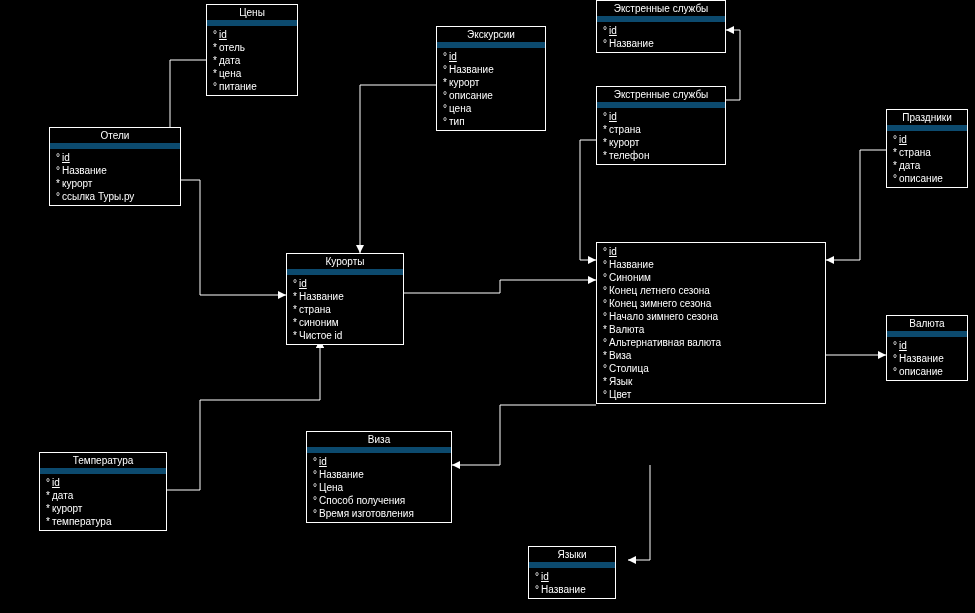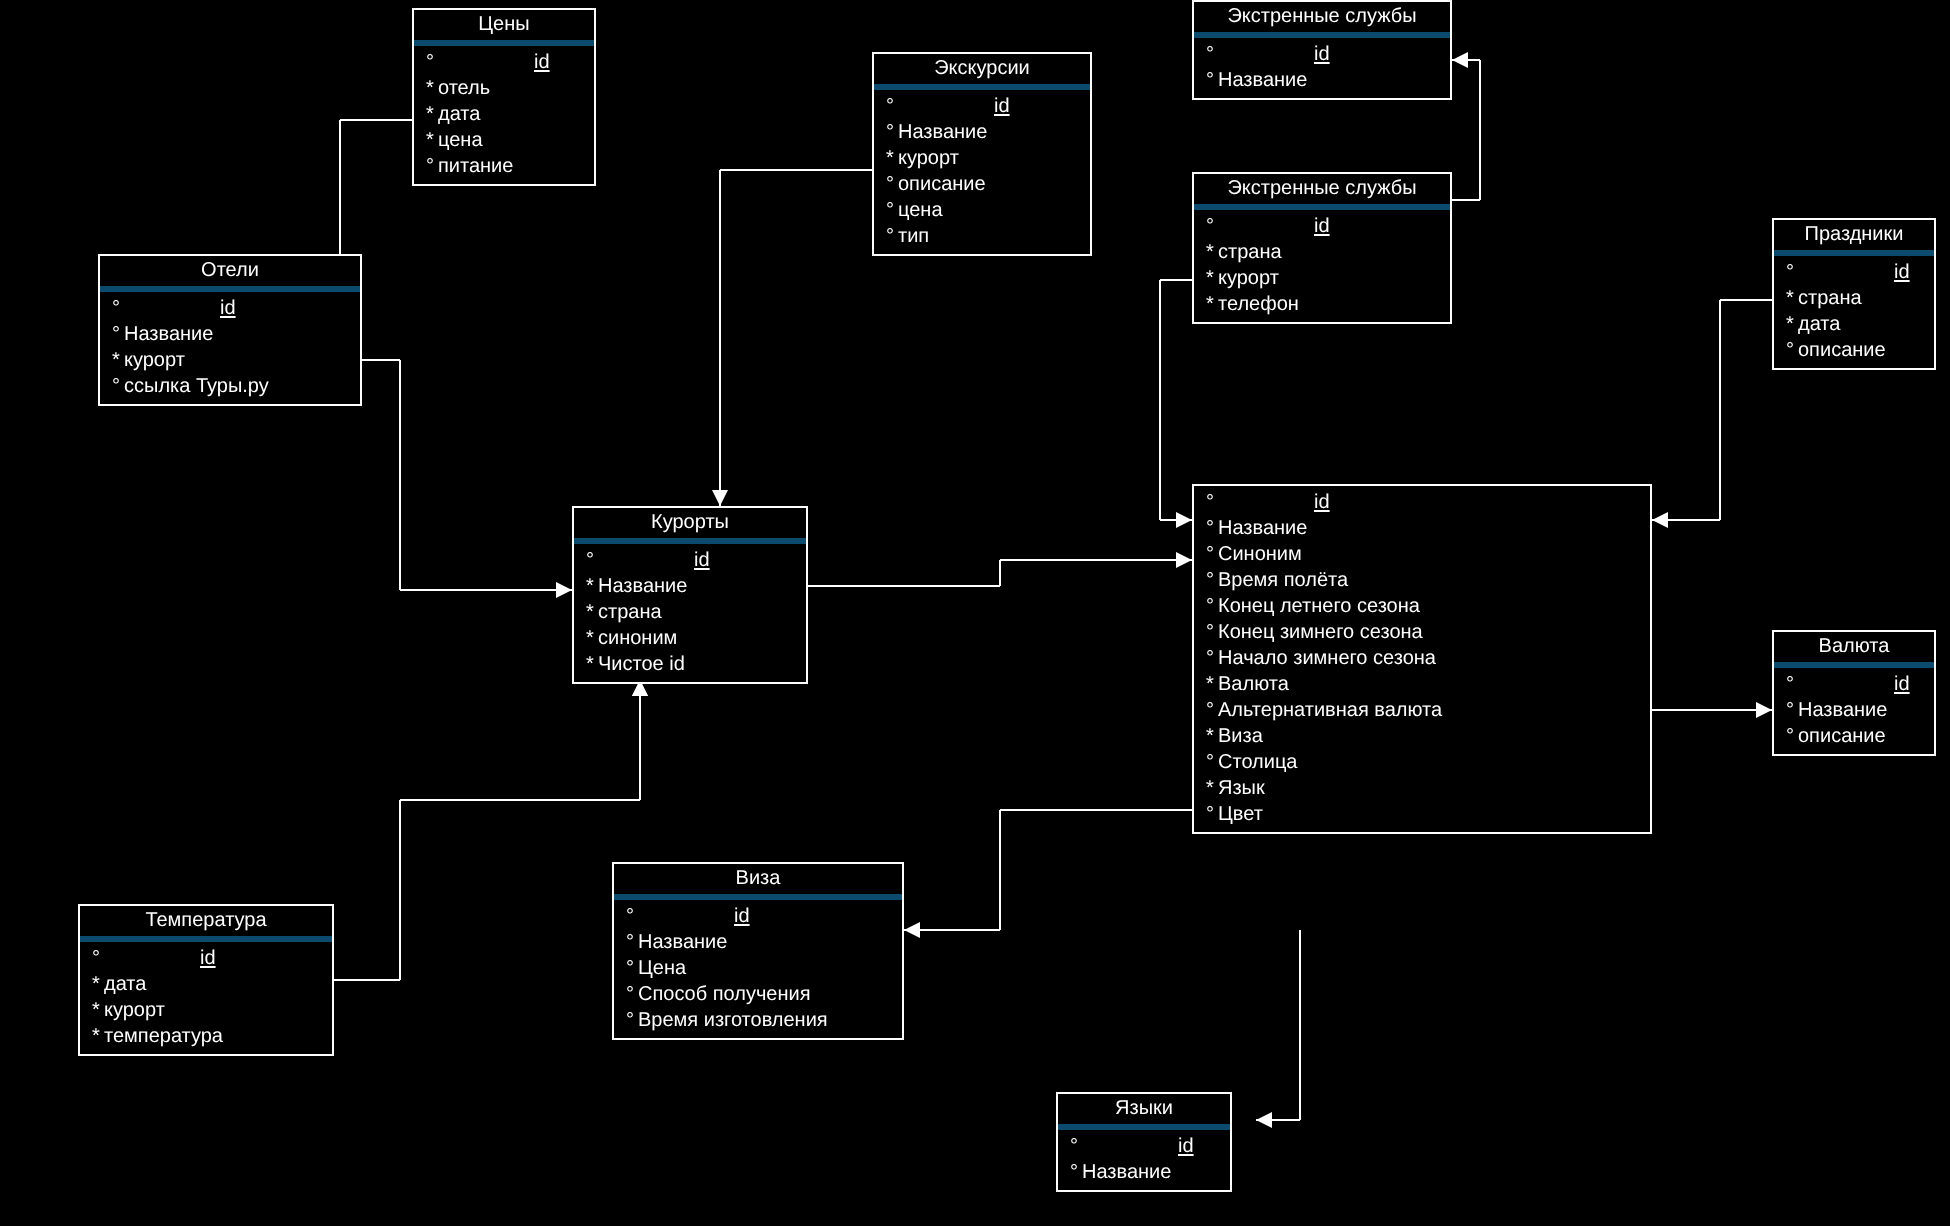--- a/index.html
+++ b/index.html
@@ -14,39 +14,38 @@
     overflow: hidden;
   }
   .entity {
     position: absolute;
     border: 1px solid #fff;
     background: #000;
     box-sizing: border-box;
   }
   .entity .title {
     text-align: center;
-    border-bottom: 3px solid #0c4a6e;
+    border-bottom: 6px solid #0c4a6e;
     padding: 2px 4px;
     white-space: nowrap;
   }
   .entity .attrs {
     padding: 2px 4px;
   }
   .attr {
     white-space: nowrap;
     line-height: 13px;
   }
   .attr .bullet {
     display: inline-block;
     width: 8px;
     text-align: center;
   }
   .pk {
     text-decoration: underline;
-    margin-left: 48px;
   }
   svg.connectors {
     position: absolute;
     left: 0;
     top: 0;
     width: 975px;
     height: 613px;
     pointer-events: none;
   }
   svg.connectors line {
@@ -187,21 +186,20 @@
       <div class="attr"><span class="bullet">*</span><span>синоним</span></div>
       <div class="attr"><span class="bullet">*</span><span>Чистое id</span></div>
     </div>
 </div>
 
 <div class="entity" style="left:596px;top:242px;width:230px">
   <div class="attrs">
       <div class="attr"><span class="bullet">°</span><span class="pk">id</span></div>
       <div class="attr"><span class="bullet">°</span><span>Название</span></div>
       <div class="attr"><span class="bullet">°</span><span>Синоним</span></div>
-      <div class="attr"><span class="bullet">°</span><span>Время полёта</span></div>
       <div class="attr"><span class="bullet">°</span><span>Конец летнего сезона</span></div>
       <div class="attr"><span class="bullet">°</span><span>Конец зимнего сезона</span></div>
       <div class="attr"><span class="bullet">°</span><span>Начало зимнего сезона</span></div>
       <div class="attr"><span class="bullet">*</span><span>Валюта</span></div>
       <div class="attr"><span class="bullet">°</span><span>Альтернативная валюта</span></div>
       <div class="attr"><span class="bullet">*</span><span>Виза</span></div>
       <div class="attr"><span class="bullet">°</span><span>Столица</span></div>
       <div class="attr"><span class="bullet">*</span><span>Язык</span></div>
       <div class="attr"><span class="bullet">°</span><span>Цвет</span></div>
     </div>

